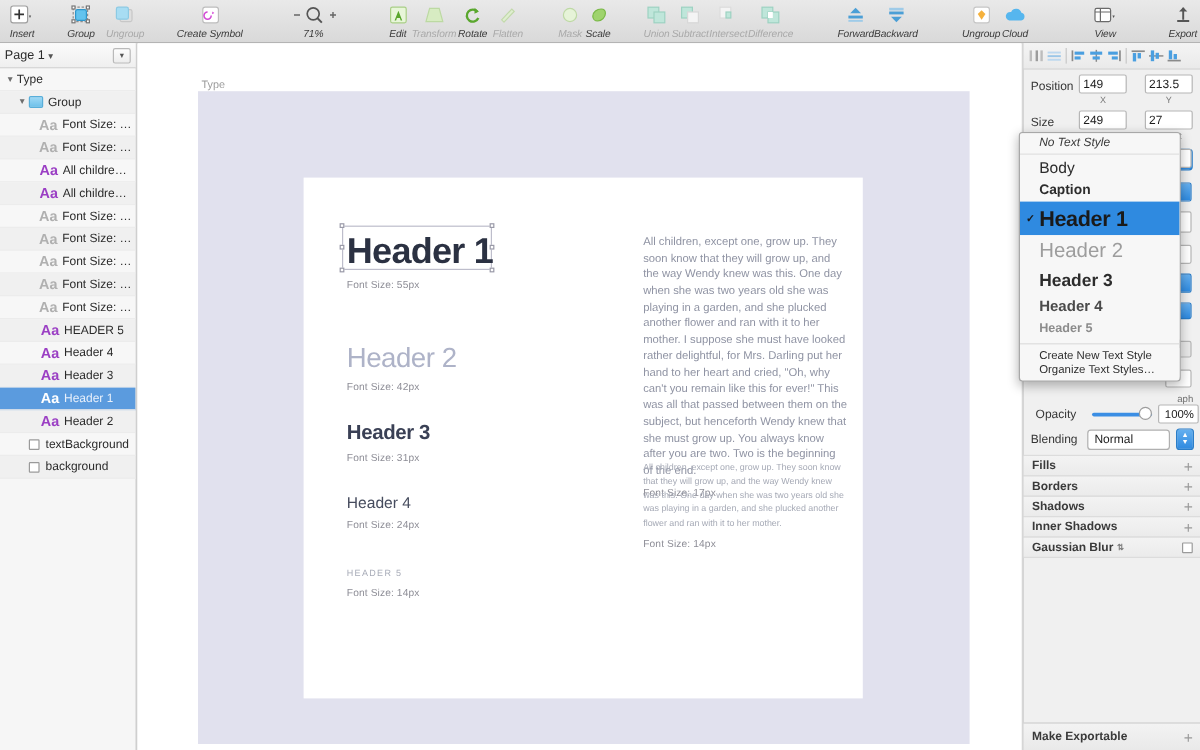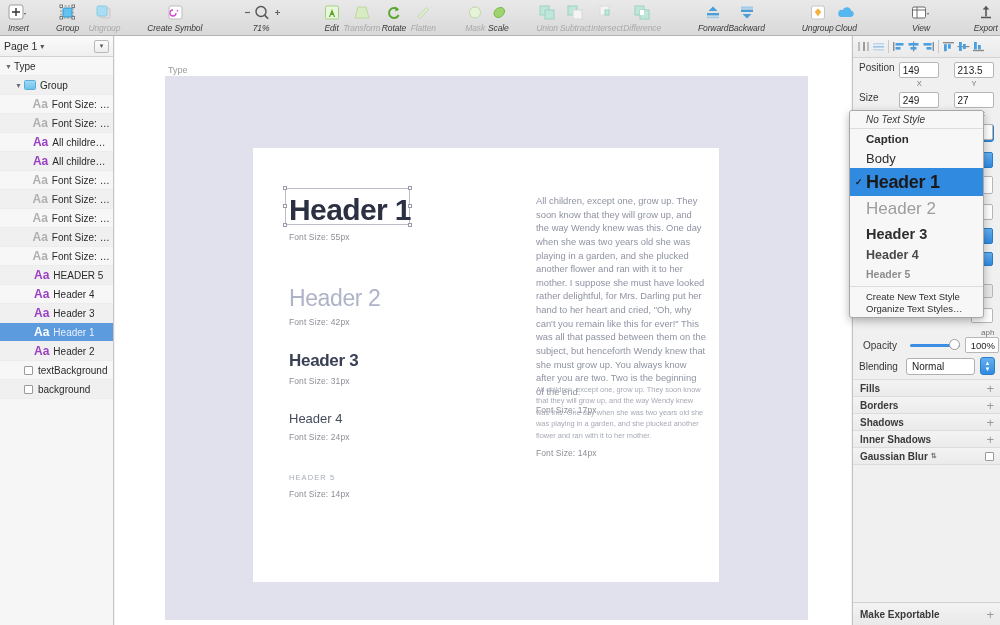--- a/index.html
+++ b/index.html
@@ -133,21 +133,21 @@
     background: #f0f0f0; border-left: 1px solid #c3c3c3;
   }
   #align-row {
     height: 22px; display: flex; align-items: center; gap: 0px;
     border-bottom: 1px solid #d4d4d4; padding: 0 3px;
     background: linear-gradient(#f4f4f4,#eaeaea);
   }
   .al { width: 15px; height: 15px; display:flex; align-items:center; justify-content:center; }
   .al-sep { width: 1px; height: 13px; background: #c8c8c8; margin: 0 2px; }
 
-  .prop-row { display: flex; align-items: flex-start; padding: 4px 6px 0; }
+  .prop-row { display: flex; align-items: flex-end; padding: 4px 6px 0; }
   .prop-lbl { width: 44px; font-size: 10px; color: #363636; }
   .nfield {
     width: 44px; height: 16px; border: 1px solid #b6b6b6; background: #fff;
     border-radius: 2px; font-size: 10px; color: #1c1c1c; padding: 0 3px;
     display: flex; align-items: center;
   }
   .sub-lbl { font-size: 7.5px; color: #787878; text-align: center; width: 44px; margin-top: 1px; }
   .subrow { display: flex; padding: 0 6px; }
   .gapw { width: 16px; }
 
@@ -767,25 +767,25 @@
     <div id="make-exportable">
       <span>Make Exportable</span>
       <span style="flex:1"></span>
       <span class="plus">+</span>
     </div>
   </div>
 
   <div id="dropdown">
     <div class="dd-head">No Text Style</div>
     <div id="dd-items">
+        <div class="dd-item" style="font-size:13px; font-weight:normal; color:#2d2d2d; height:20px;">
+          <span>Body</span>
+        </div>
         <div class="dd-item" style="font-size:11.5px; font-weight:bold; color:#2d2d2d; height:19px;">
           <span>Caption</span>
-        </div>
-        <div class="dd-item" style="font-size:13px; font-weight:normal; color:#2d2d2d; height:20px;">
-          <span>Body</span>
         </div>
         <div class="dd-item sel" style="font-size:18px; font-weight:bold; color:#1a1a1a; height:28px; letter-spacing:-.3px;">
           <span class="chk">✓</span>
           <span>Header 1</span>
         </div>
         <div class="dd-item" style="font-size:17px; font-weight:normal; color:#9d9d9d; height:26px;">
           <span>Header 2</span>
         </div>
         <div class="dd-item" style="font-size:14.5px; font-weight:bold; color:#2d2d2d; height:23px;">
           <span>Header 3</span>

